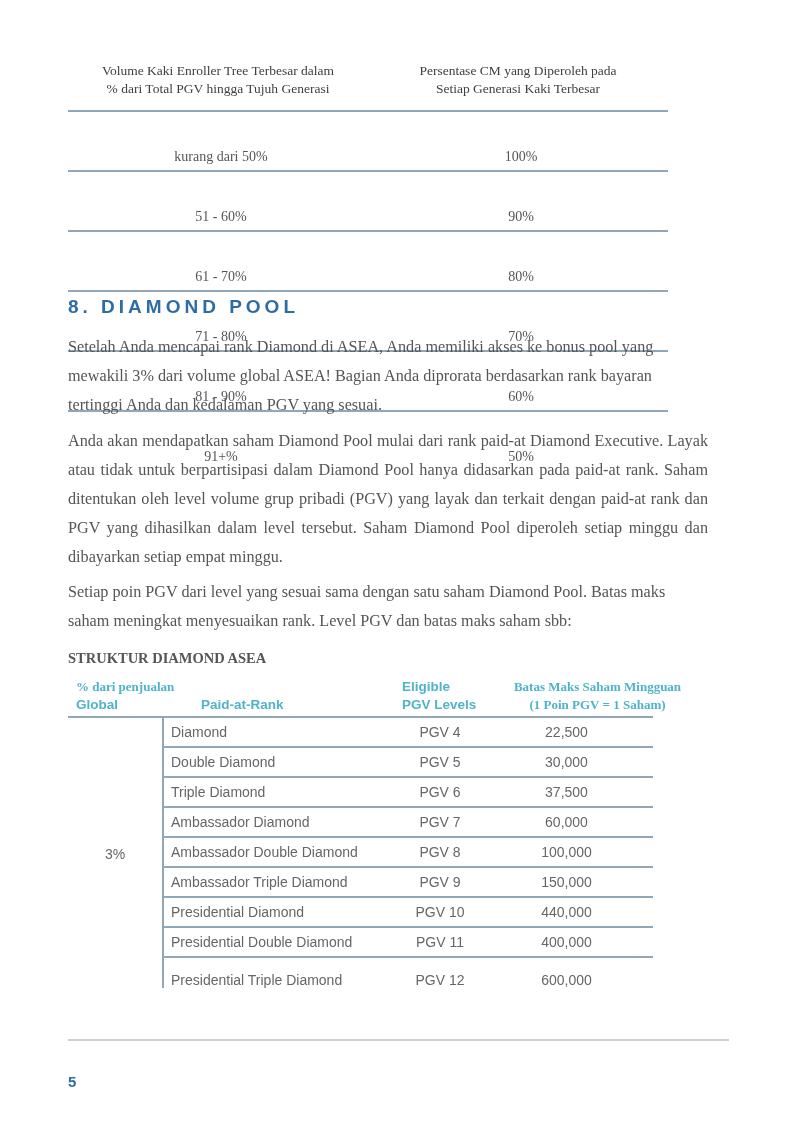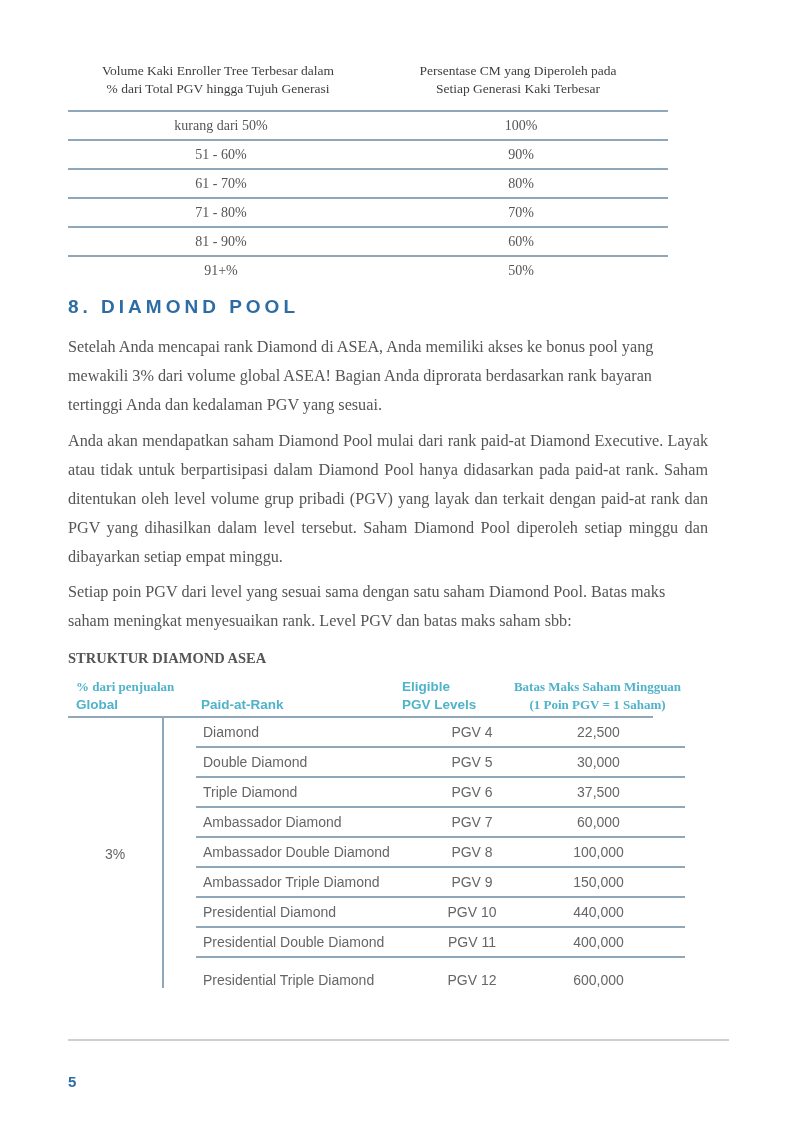--- a/index.html
+++ b/index.html
@@ -4,40 +4,40 @@
 <style>
   html, body { margin: 0; padding: 0; background: #ffffff; }
   body { width: 800px; height: 1132px; position: relative; overflow: hidden; font-family: "Liberation Serif", serif; color: #555555; }
 
   
   .t1 { position: absolute; left: 68px; top: 62px; width: 600px; }
   .t1 .hdr { display: flex; height: 48px; border-bottom: 2px solid #8fa7b8; }
   .t1 .hdr div { color: #404040; font-weight: normal; font-size: 13.5px; line-height: 18px; text-align: center; }
   .t1 .hdr .c1 { width: 300px; padding-left: 0; }
   .t1 .hdr .c2 { width: 300px; }
-  .t1 .row { display: flex; height: 27px; border-bottom: 2px solid #8fa7b8; align-items: center; }
+  .t1 .row { display: flex; height: 27px; border-bottom: 2px solid #8fa7b8; align-items: center; margin-top: 31px; }
   .t1 .row:last-child { border-bottom: none; }
   .t1 .row div { font-size: 14px; color: #555555; text-align: center; }
   .t1 .row .c1 { width: 306px; }
   .t1 .row .c2 { width: 294px; }
 
   .section-title { position: absolute; left: 68px; top: 296px; font-family: "Liberation Sans", sans-serif; font-weight: bold; font-size: 19px; letter-spacing: 4px; color: #2e6da4; text-align: center; }
 
   .para { position: absolute; left: 68px; width: 640px; font-size: 16.2px; line-height: 29px; color: #555555; }
   .para.justify { text-align: justify; text-align-last: left; }
 
   .subhead { position: absolute; left: 68px; top: 650px; font-size: 14.5px; font-weight: bold; color: #555555; }
 
   
   .t2h { position: absolute; top: 678px; font-weight: bold; font-size: 13px; line-height: 18px; color: #4fb3c9; }
   .t2h.sans { font-family: "Liberation Sans", sans-serif; font-size: 13.5px; }
   .t2-topline { position: absolute; left: 68px; top: 716px; width: 585px; height: 2px; background: #8fa7b8; }
   .t2-vline { position: absolute; left: 162px; top: 718px; width: 2px; height: 270px; background: #8fa7b8; }
   .t2-global { position: absolute; left: 68px; top: 846px; width: 94px; text-align: center; font-family: "Liberation Sans", sans-serif; font-size: 14px; color: #666666; }
-  .t2-rows { position: absolute; left: 164px; top: 718px; width: 489px; padding-left: 32px; }
+  .t2-rows { position: absolute; left: 164px; top: 718px; width: 489px; }
   .t2-row { display: flex; height: 28px; border-bottom: 2px solid #8fa7b8; align-items: center; font-family: "Liberation Sans", sans-serif; font-size: 14px; color: #666666; }
   .t2-row:last-child { border-bottom: none; margin-top: 8px; }
   .t2-row .rank { width: 236px; padding-left: 7px; box-sizing: border-box; }
   .t2-row .pgv { width: 80px; text-align: center; }
   .t2-row .max { width: 173px; text-align: center; }
 
   .footer-line { position: absolute; left: 68px; top: 1039px; width: 661px; height: 2px; background: #cfcfcf; }
   .page-num { position: absolute; left: 68px; top: 1073px; font-family: "Liberation Sans", sans-serif; font-weight: bold; font-size: 15px; color: #2e6da4; }
 </style>
 </head>

